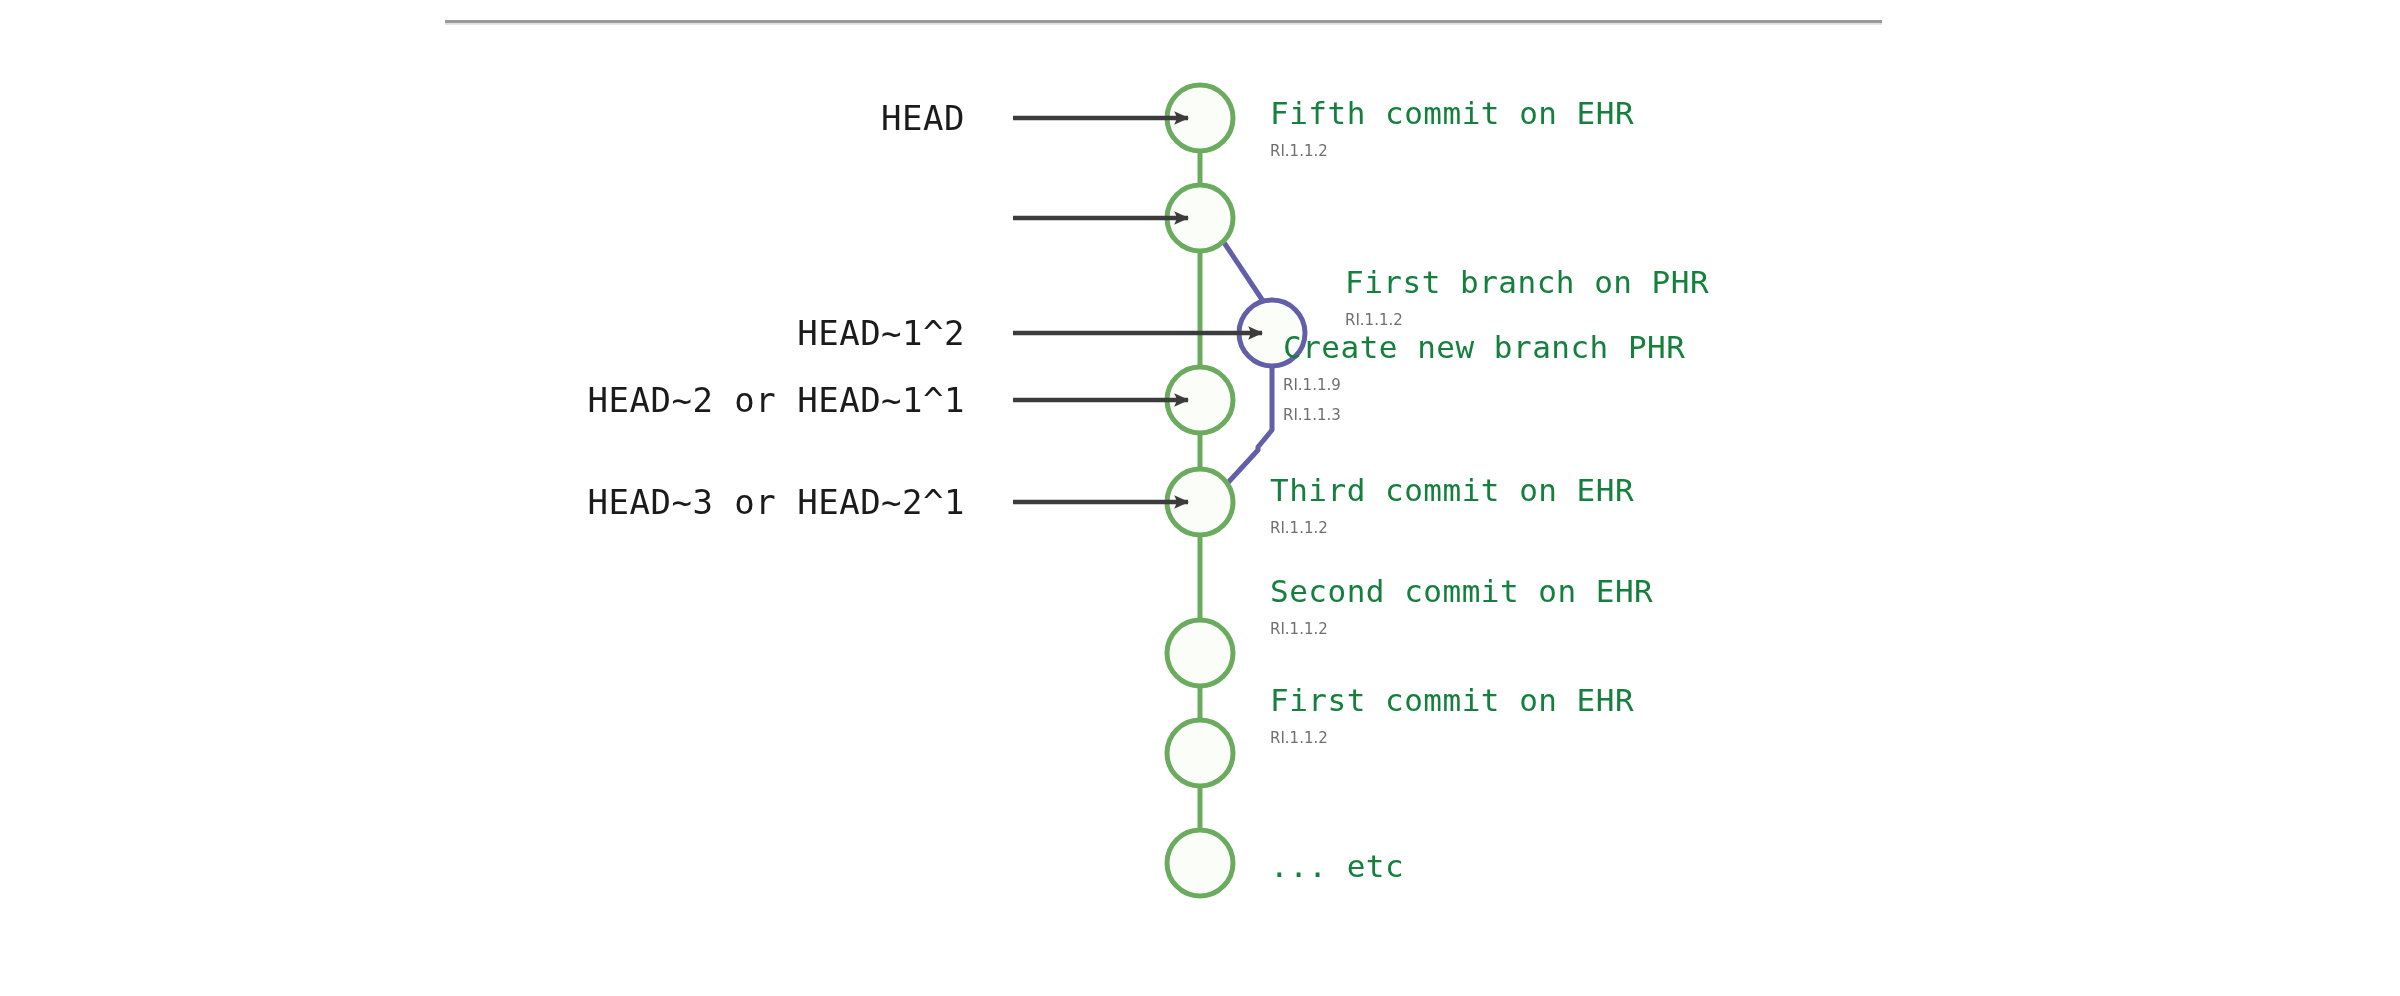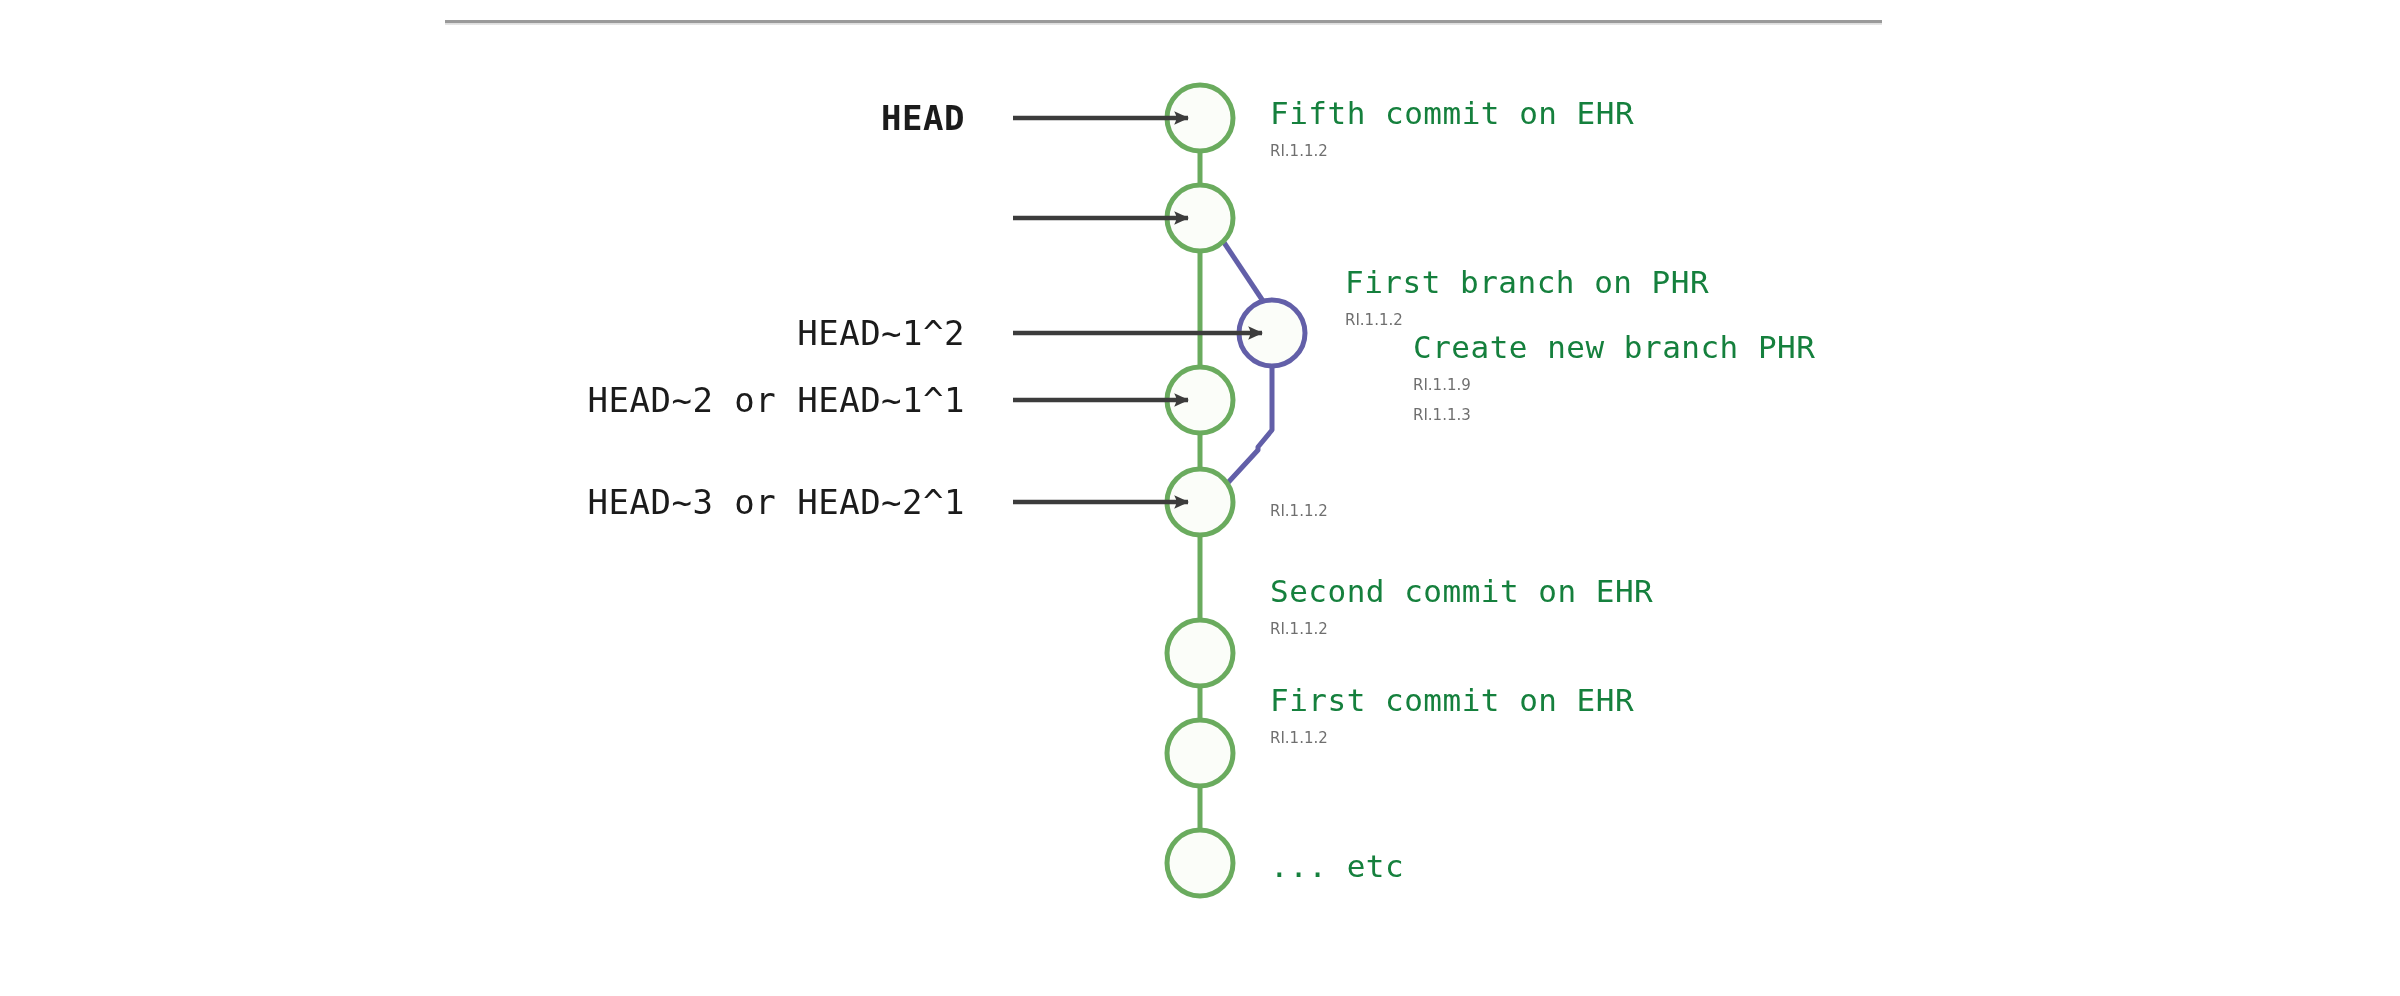--- a/index.html
+++ b/index.html
@@ -126,49 +126,50 @@
 
     <g stroke="#3c3c3c" stroke-width="4.5">
       <line x1="1013" y1="118" x2="1188" y2="118" marker-end="url(#ah)"></line>
       <line x1="1013" y1="218" x2="1188" y2="218" marker-end="url(#ah)"></line>
       <line x1="1013" y1="333" x2="1262" y2="333" marker-end="url(#ah)"></line>
       <line x1="1013" y1="400" x2="1188" y2="400" marker-end="url(#ah)"></line>
       <line x1="1013" y1="502" x2="1188" y2="502" marker-end="url(#ah)"></line>
     </g>
   </svg>
 
-  <div class="head-label" style="top:118px;font-weight:bold;">HEAD</div>
+  <div class="head-label" style="top:118px;">HEAD</div>
   <div class="head-label" style="top:333px;">HEAD~1^2</div>
   <div class="head-label" style="top:400px;">HEAD~2 or HEAD~1^1</div>
   <div class="head-label" style="top:502px;">HEAD~3 or HEAD~2^1</div>
 
   <div class="commit-entry" style="left:1270px; top:128px;">
     <div class="commit-title">Fifth commit on EHR</div>
     <div class="commit-refs">
       <div class="commit-ref">RI.1.1.2</div>
     </div>
   </div>
 
 
   <div class="commit-entry" style="left:1345px; top:297px;">
     <div class="commit-title">First branch on PHR</div>
     <div class="commit-refs">
       <div class="commit-ref">RI.1.1.2</div>
     </div>
   </div>
 
-  <div class="commit-entry" style="left:1413px; top:378px;">
+  <div class="commit-entry" style="left:1283px; top:378px;">
     <div class="commit-title">Create new branch PHR</div>
     <div class="commit-refs">
       <div class="commit-ref">RI.1.1.9</div>
       <div class="commit-ref">RI.1.1.3</div>
     </div>
   </div>
 
   <div class="commit-entry" style="left:1270px; top:505px;">
+    <div class="commit-title">Third commit on EHR</div>
     <div class="commit-refs">
       <div class="commit-ref">RI.1.1.2</div>
     </div>
   </div>
 
   <div class="commit-entry" style="left:1270px; top:606px;">
     <div class="commit-title">Second commit on EHR</div>
     <div class="commit-refs">
       <div class="commit-ref">RI.1.1.2</div>
     </div>

